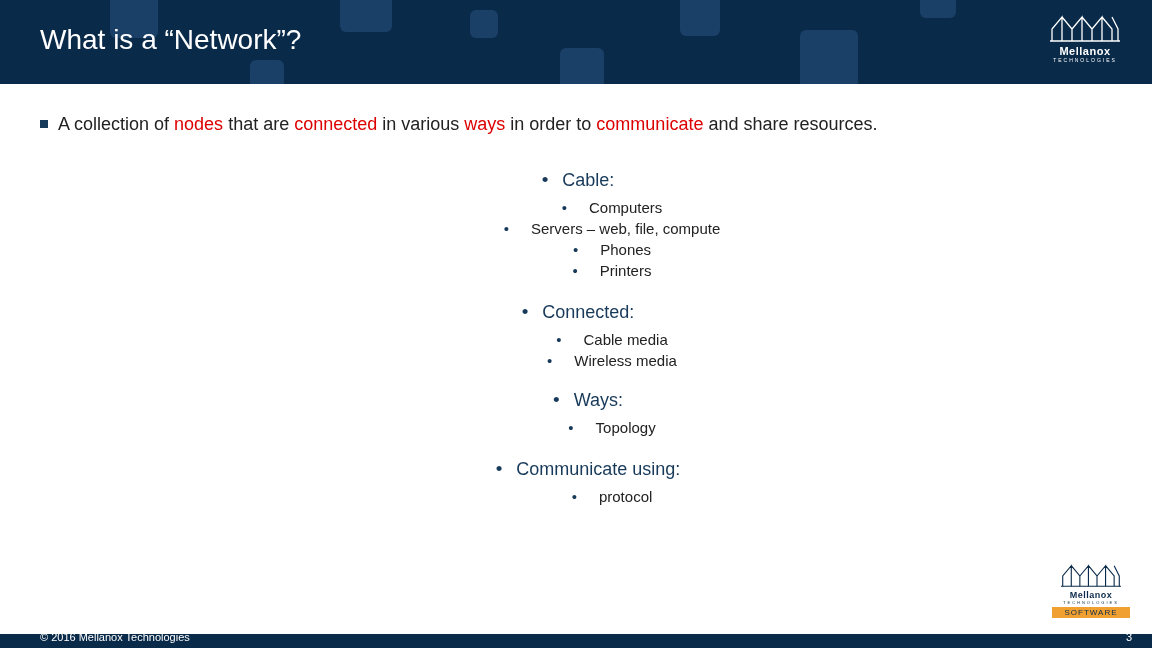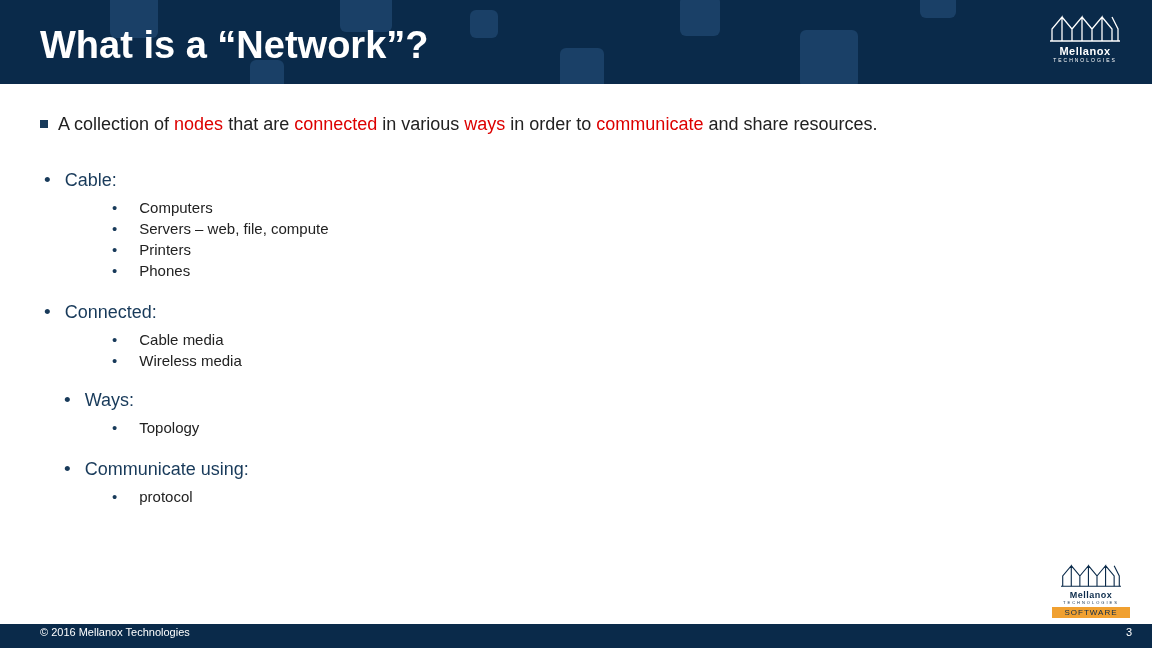--- a/index.html
+++ b/index.html
@@ -24,22 +24,22 @@
   }
   .sq {
     position: absolute;
     background: rgba(30,70,110,0.8);
     border-radius: 6px;
   }
   .slide-title {
     position: absolute;
     left: 40px;
     top: 24px;
-    font-size: 38px;
-    font-weight: 700;
+    font-size: 28px;
+    font-weight: 400;
     color: #ffffff;
   }
   .logo-top {
     position: absolute;
     right: 22px;
     top: 10px;
     width: 90px;
     height: 58px;
     display: flex;
     flex-direction: column;
@@ -59,20 +59,21 @@
     letter-spacing: 0.5px;
     margin-top: 2px;
   }
   .logo-tech {
     font-size: 5px;
     color: #fff;
     letter-spacing: 2px;
   }
   .content {
     padding: 30px 40px 0 40px;
+    text-align: center;
   }
   .def-line {
     font-size: 18px;
     color: #222;
     margin-bottom: 34px;
     display: flex;
     align-items: baseline;
   }
   .def-line .square-bullet {
     display: inline-block;
@@ -107,21 +108,21 @@
   .l2 .dot {
     color: #183a5a;
     margin-right: 22px;
     font-size: 15px;
   }
   .footer {
     position: absolute;
     bottom: 0;
     left: 0;
     width: 100%;
-    height: 24px;
+    height: 14px;
     background: #0a2a4a;
     display: flex;
     align-items: center;
     justify-content: space-between;
     padding: 0 20px 8px 40px;
     font-size: 11px;
     color: #fff;
   }
   .logo-software {
     position: absolute;
@@ -176,22 +177,22 @@
   <div class="def-line">
     <span class="square-bullet"></span>
     <span>
       <span>A collection of </span><span class="hl-red">nodes</span><span> that are </span><span class="hl-red">connected</span><span> in various </span><span class="hl-red">ways</span><span> in order to </span><span class="hl-red">communicate</span><span> and share resources.</span>
     </span>
   </div>
 
   <div class="l1"><span class="dot">•</span><span>Cable:</span></div>
   <div class="l2"><span class="dot">•</span><span>Computers</span></div>
   <div class="l2"><span class="dot">•</span><span>Servers – web, file, compute</span></div>
+  <div class="l2"><span class="dot">•</span><span>Phones</span></div>
   <div class="l2"><span class="dot">•</span><span>Printers</span></div>
-  <div class="l2"><span class="dot">•</span><span>Phones</span></div>
 
   <div class="l1"><span class="dot">•</span><span>Connected:</span></div>
   <div class="l2"><span class="dot">•</span><span>Cable media</span></div>
   <div class="l2"><span class="dot">•</span><span>Wireless media</span></div>
 
   <div class="l1 ways"><span class="dot">•</span><span>Ways:</span></div>
   <div class="l2"><span class="dot">•</span><span>Topology</span></div>
 
   <div class="l1 comm"><span class="dot">•</span><span>Communicate using:</span></div>
   <div class="l2"><span class="dot">•</span><span>protocol</span></div>

